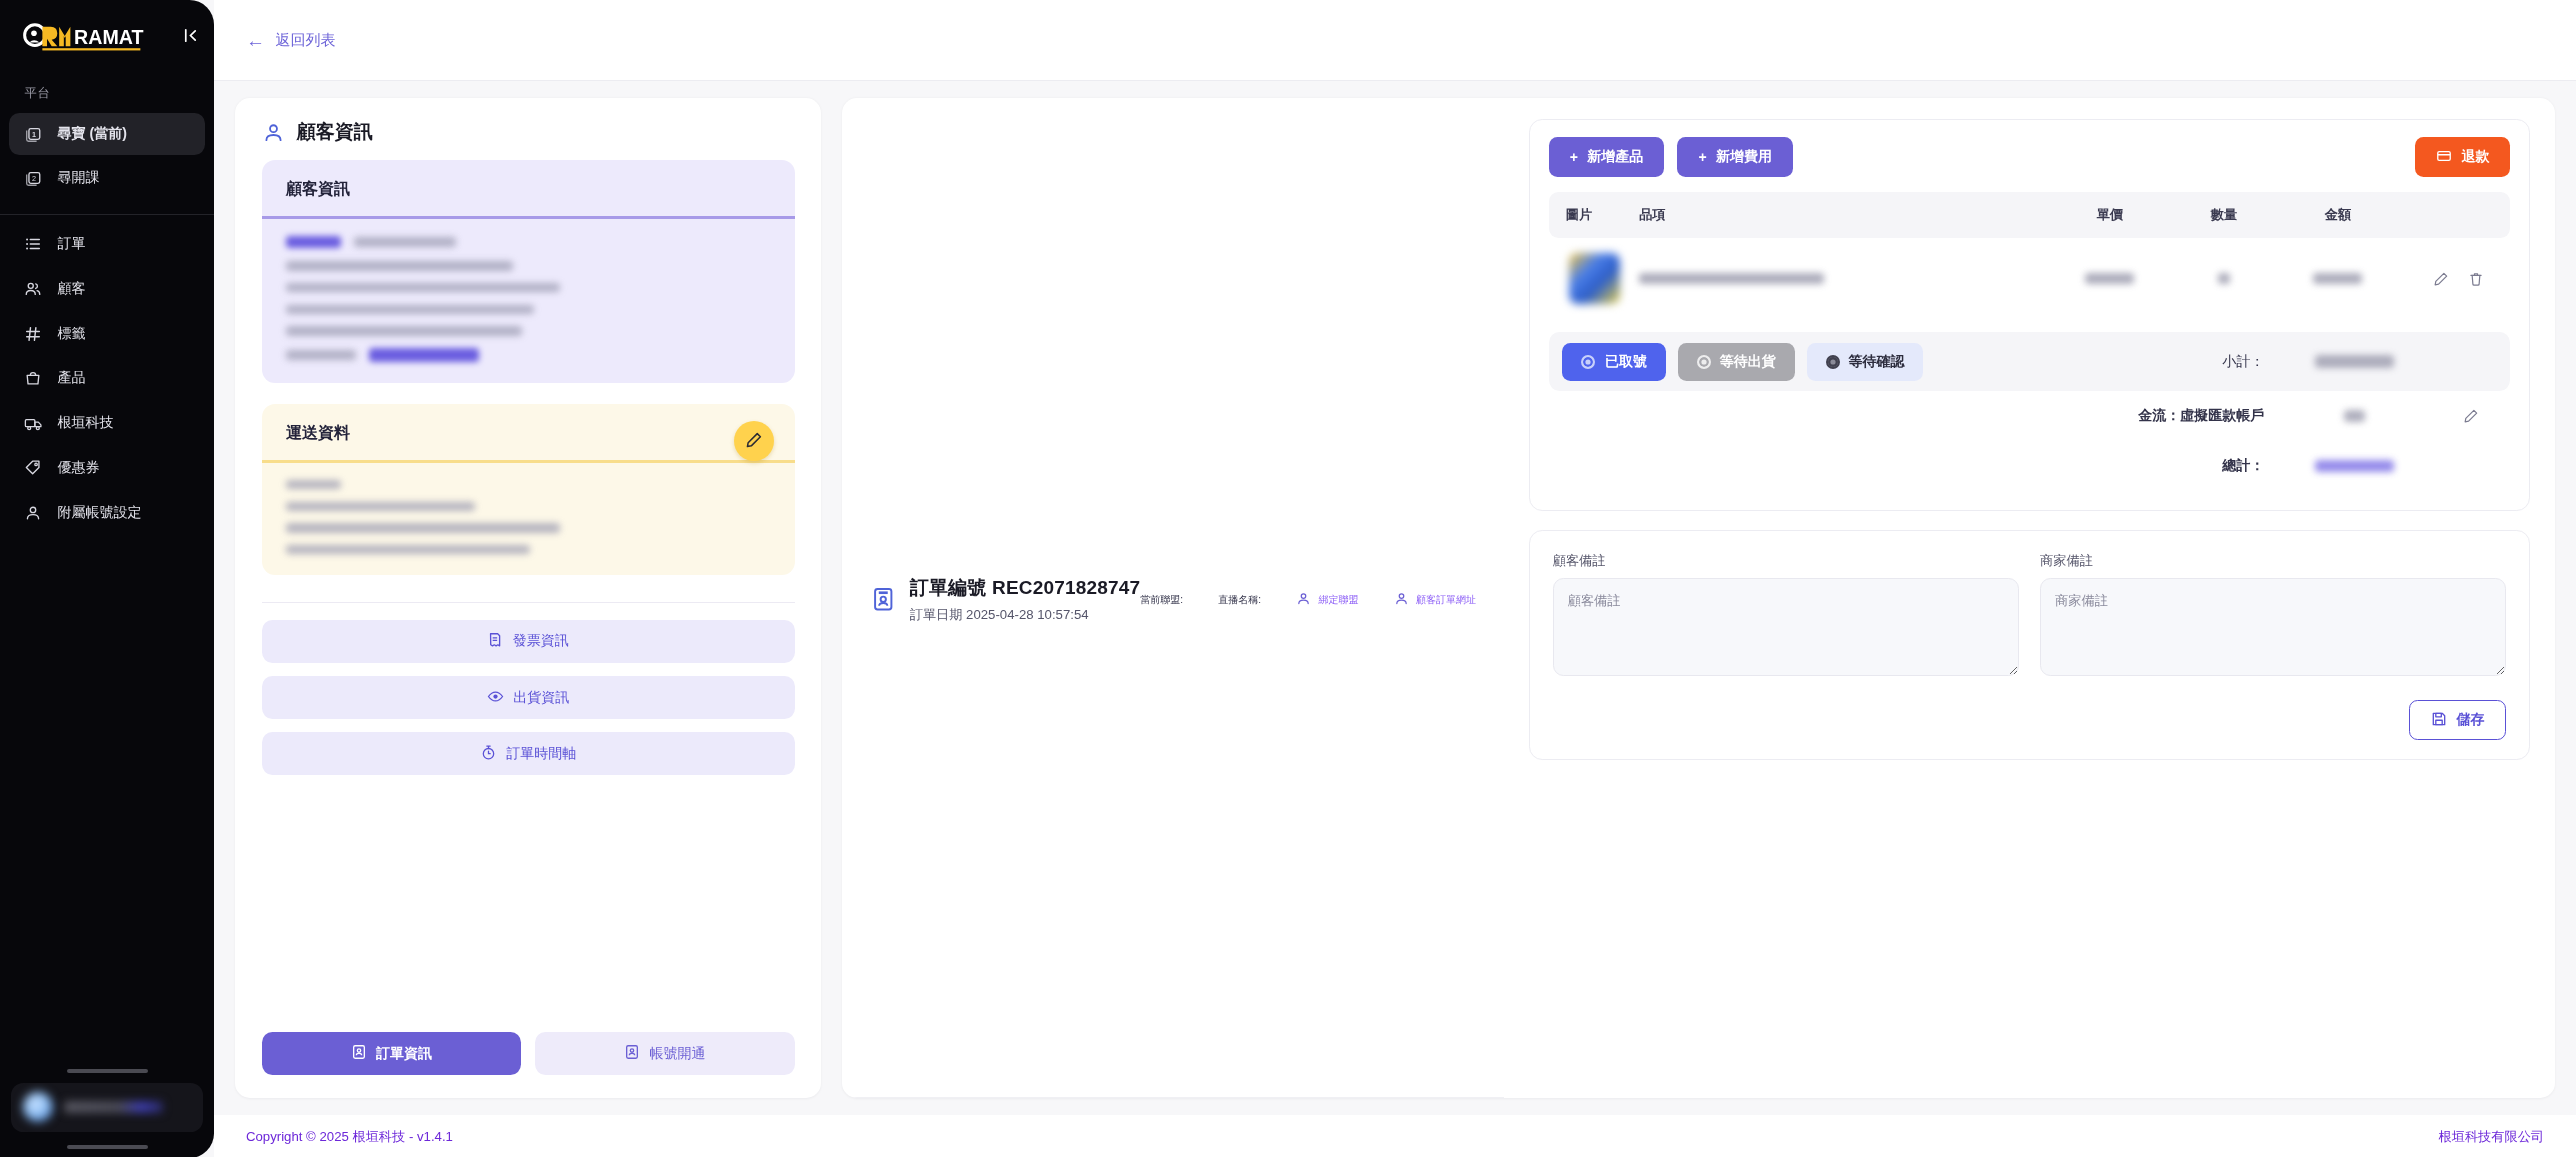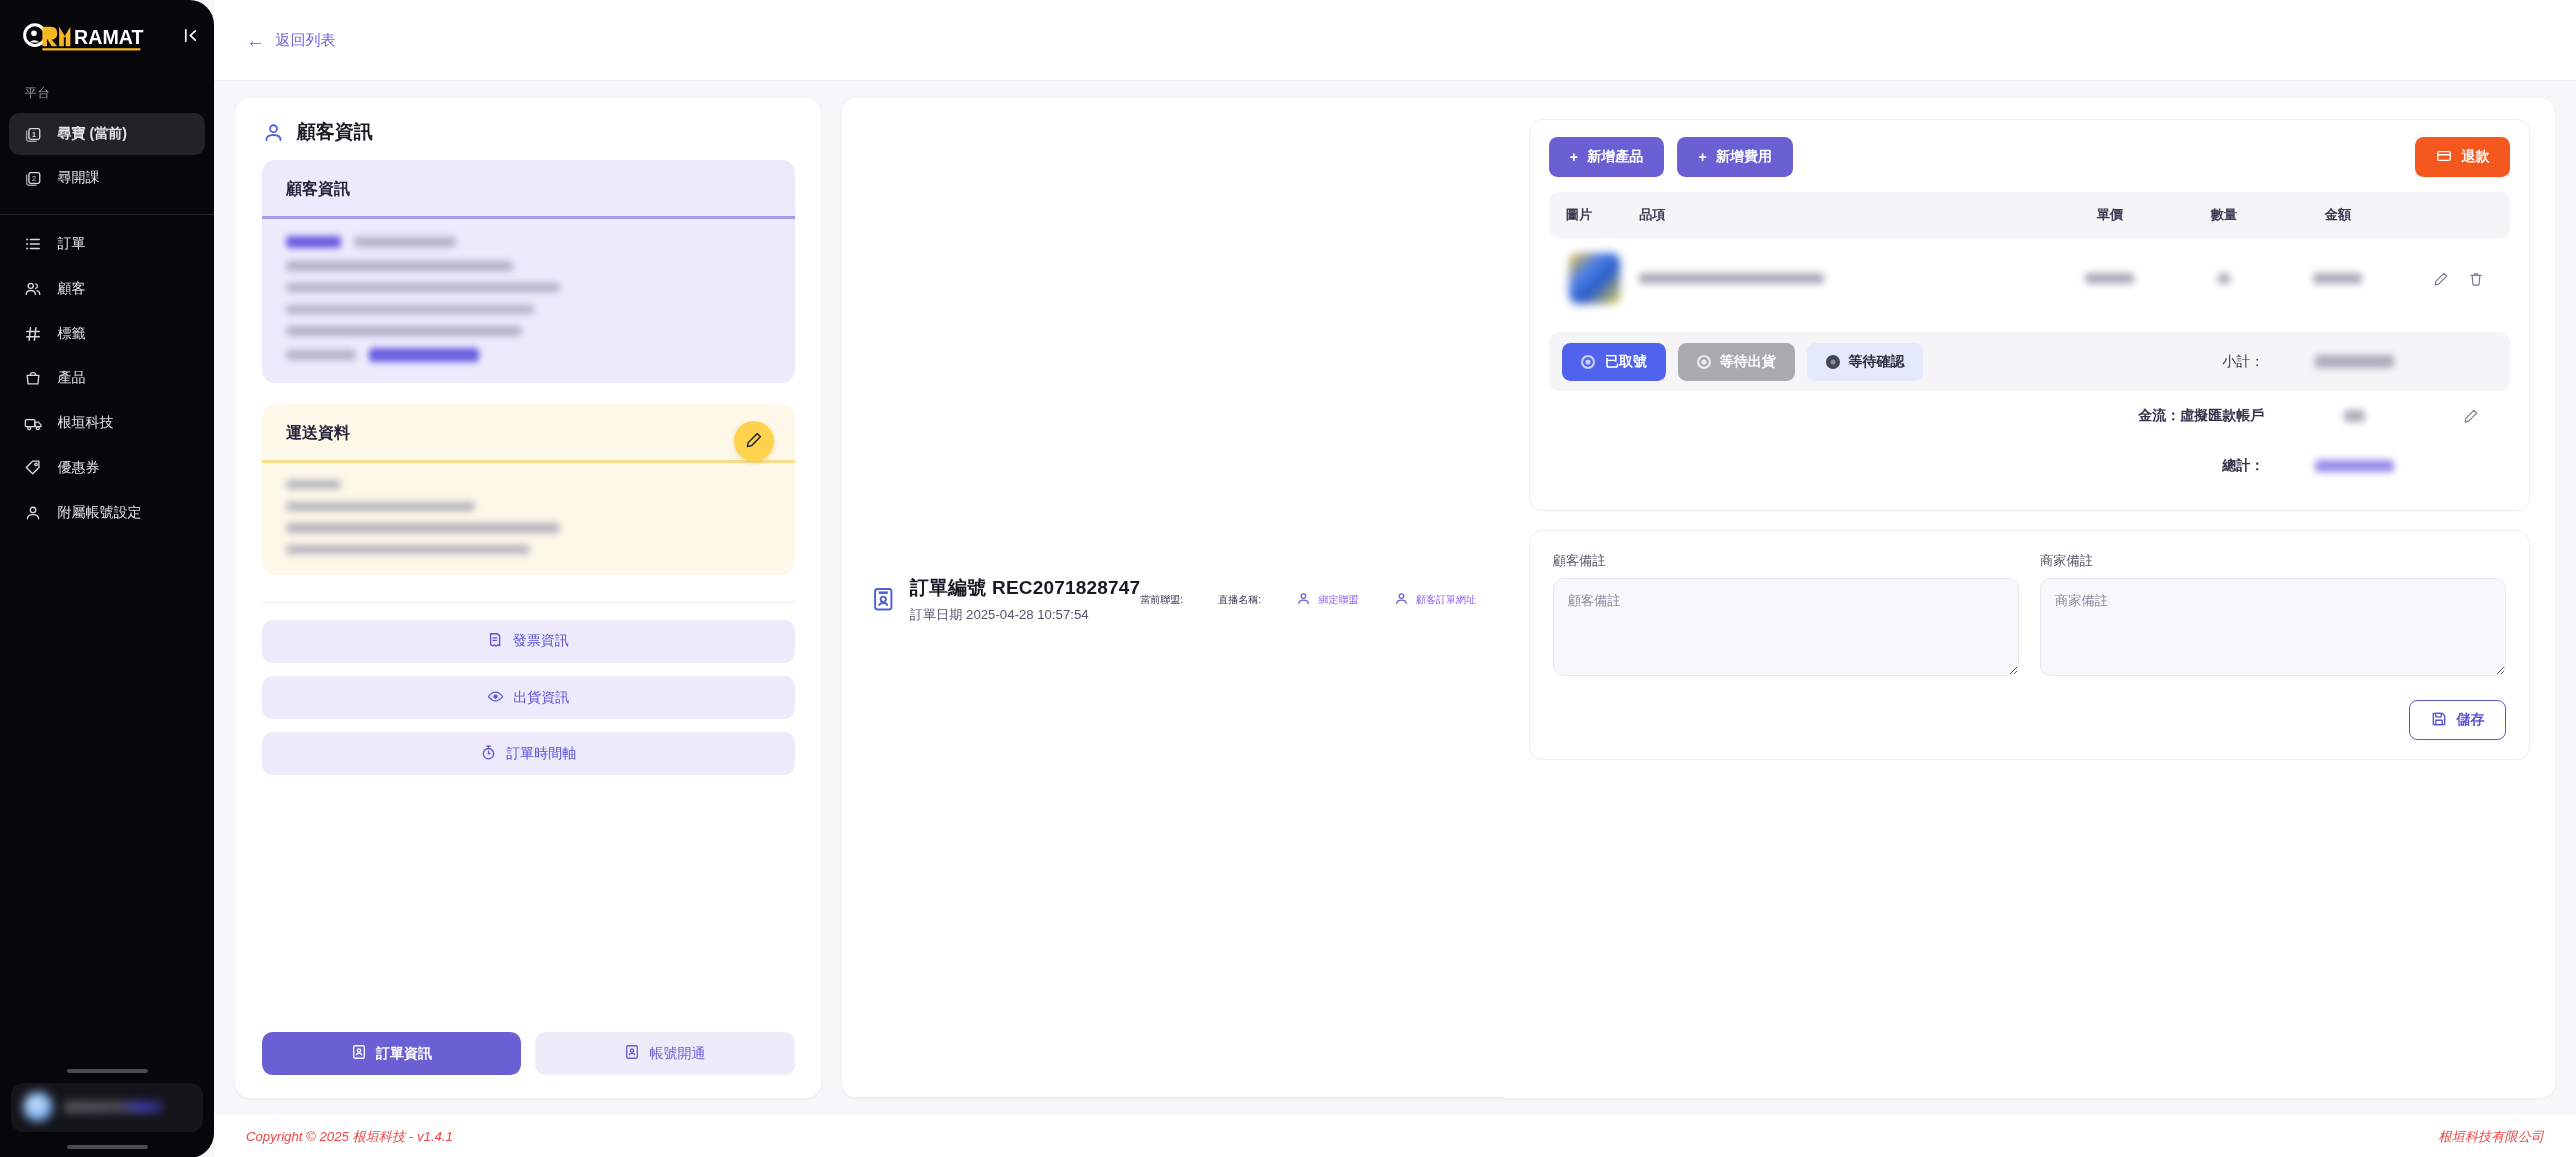--- a/index.html
+++ b/index.html
@@ -249,23 +249,22 @@
     height: 40px; padding: 0 21px; border-radius: 8.5px;
     background: #fff; border: 1.4px solid #5a51d6; color: #5a51d6;
     font-size: 14px; display: inline-flex; align-items: center; gap: 9.4px;
     cursor: pointer; font-family: inherit; font-weight: 600;
   }
 
   
   .footer {
     height: 43px; background: #fff;
     display: flex; align-items: center; padding: 0 32px;
-    font-size: 13.2px; color: #ef4444; flex: 0 0 43px;
+    font-size: 13.2px; color: #6d28d9; flex: 0 0 43px;
     margin: 17px 0 0 0;
-    font-style: italic;
   }
   .footer .right { margin-left: auto; }
 </style>
 </head>
 <body>
 
 <div class="app">
 
   <aside class="sidebar">
     <div class="sb-logo">

